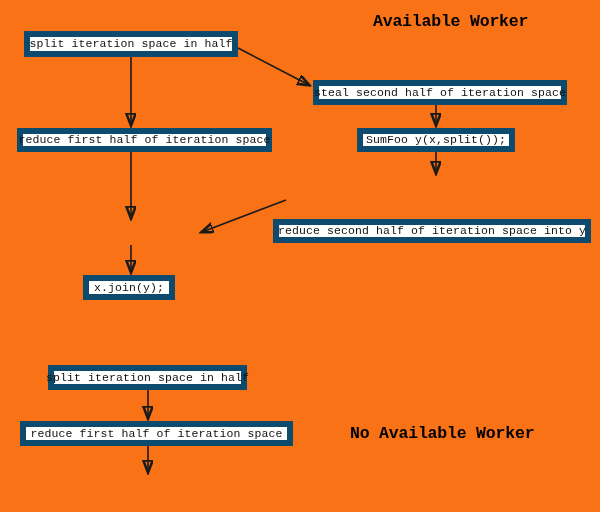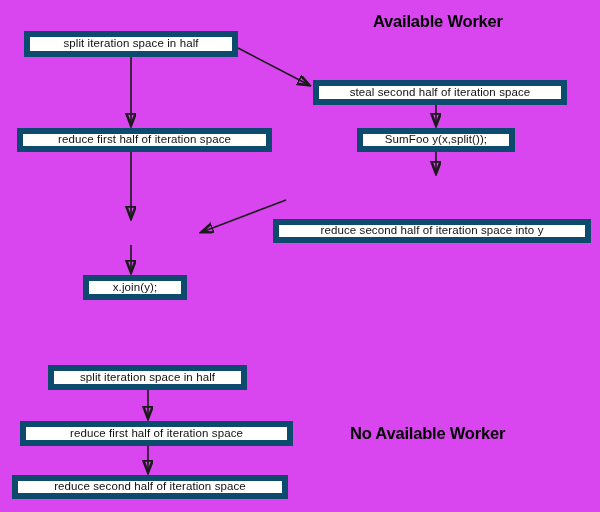--- a/index.html
+++ b/index.html
@@ -4,23 +4,23 @@
 <style>
   html, body {
     margin: 0;
     padding: 0;
     background: #ffffff;
   }
   #canvas {
     position: relative;
     width: 600px;
     height: 512px;
-    background: #d946ef;
+    background: #f97316;
     overflow: hidden;
-    font-family: Liberation Sans, sans-serif;
+    font-family: Liberation Mono, monospace;
   }
   .node {
     position: absolute;
     box-sizing: border-box;
     border: 6px solid #0c4a6e;
     background: #ffffff;
     display: flex;
     align-items: center;
     justify-content: center;
     color: #111111;
@@ -88,23 +88,22 @@
 
   <div class="node" style="left:313px; top:80px; width:254px; height:25px;">steal second half of iteration space</div>
 
   <div class="node" style="left:17px; top:128px; width:255px; height:24px;">reduce first half of iteration space</div>
 
   <div class="node" style="left:357px; top:128px; width:158px; height:24px;">SumFoo y(x,split());</div>
 
   <div class="node" style="left:273px; top:176px; width:318px; height:24px;margin-top:43px;">reduce second half of iteration space into y</div>
 
 
-  <div class="node" style="left:83px; top:275px; width:104px; height:25px;">x.join(y);</div>
+  <div class="node" style="left:83px; top:275px; width:92px; height:25px;">x.join(y);</div>
 
   <div class="section-title" style="left:350px; top:424px;">No Available Worker</div>
 
   <div class="node" style="left:48px; top:365px; width:199px; height:25px;">split iteration space in half</div>
 
   <div class="node" style="left:20px; top:421px; width:273px; height:25px;">reduce first half of iteration space</div>
 
-  <div class="node" style="left:12px; top:475px; width:276px; height:24px;">reduce second half of iteration space</div>
 
 </div>
 
 </body></html>

